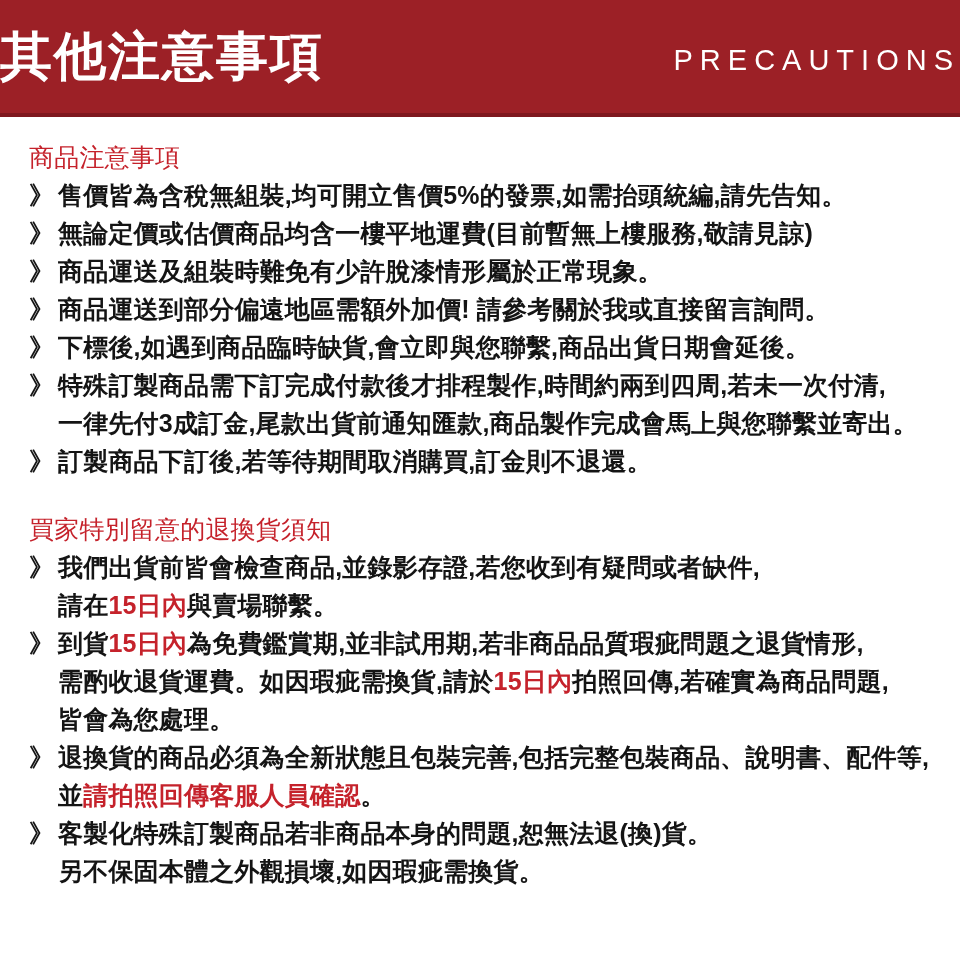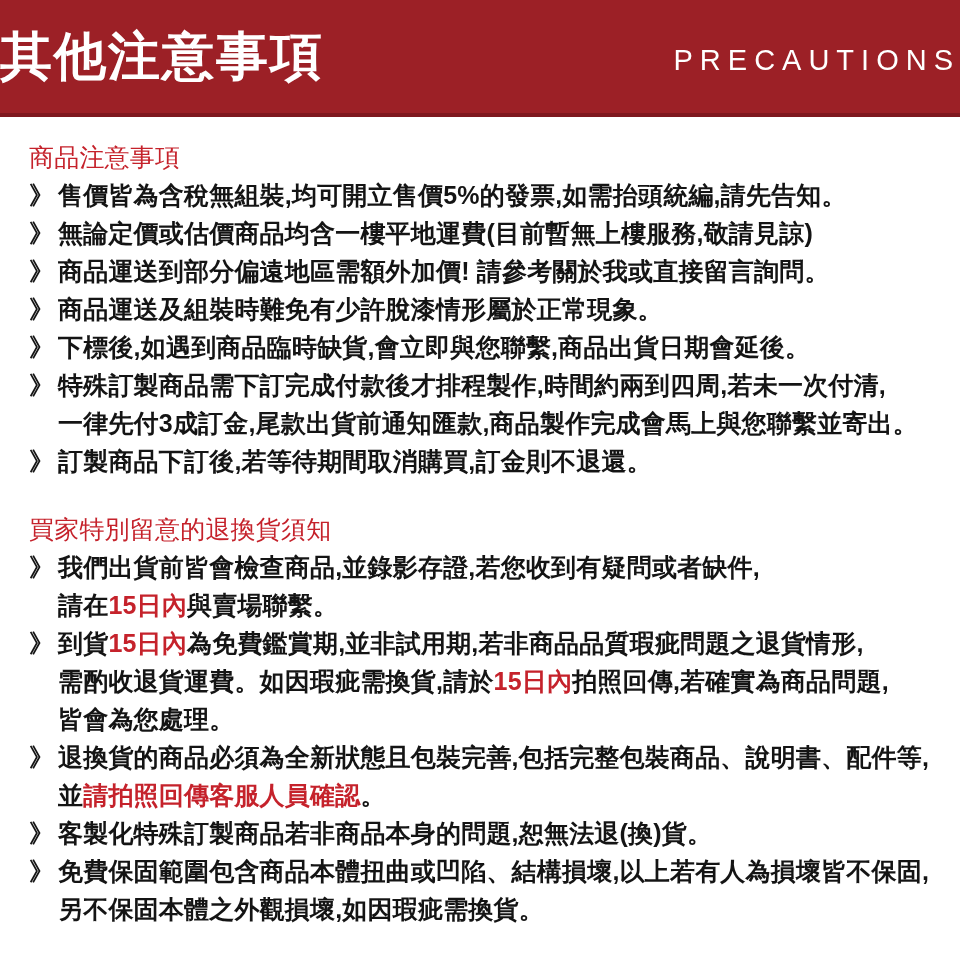--- a/index.html
+++ b/index.html
@@ -76,24 +76,24 @@
 <div class="content">
     <div class="section">
       <div class="section-heading">商品注意事項</div>
       <div class="item">
         <div class="line"><span class="marker">》</span><span class="">售價皆為含稅無組裝,均可開立售價5%的發票,如需抬頭統編,請先告知。</span></div>
       </div>
       <div class="item">
         <div class="line"><span class="marker">》</span><span class="">無論定價或估價商品均含一樓平地運費(目前暫無上樓服務,敬請見諒)</span></div>
       </div>
       <div class="item">
-        <div class="line"><span class="marker">》</span><span class="">商品運送到部分偏遠地區需額外加價! 請參考關於我或直接留言詢問。</span></div>
+        <div class="line"><span class="marker">》</span><span class="">商品運送及組裝時難免有少許脫漆情形屬於正常現象。</span></div>
       </div>
       <div class="item">
-        <div class="line"><span class="marker">》</span><span class="">商品運送及組裝時難免有少許脫漆情形屬於正常現象。</span></div>
+        <div class="line"><span class="marker">》</span><span class="">商品運送到部分偏遠地區需額外加價! 請參考關於我或直接留言詢問。</span></div>
       </div>
       <div class="item">
         <div class="line"><span class="marker">》</span><span class="">下標後,如遇到商品臨時缺貨,會立即與您聯繫,商品出貨日期會延後。</span></div>
       </div>
       <div class="item">
         <div class="line"><span class="marker">》</span><span class="">特殊訂製商品需下訂完成付款後才排程製作,時間約兩到四周,若未一次付清,</span></div>
         <div class="line cont"><span class="">一律先付3成訂金,尾款出貨前通知匯款,商品製作完成會馬上與您聯繫並寄出。</span></div>
       </div>
       <div class="item">
         <div class="line"><span class="marker">》</span><span class="">訂製商品下訂後,若等待期間取消購買,訂金則不退還。</span></div>
@@ -111,17 +111,16 @@
         <div class="line cont"><span class="">皆會為您處理。</span></div>
       </div>
       <div class="item">
         <div class="line"><span class="marker">》</span><span class="">退換貨的商品必須為全新狀態且包裝完善,包括完整包裝商品、說明書、配件等,</span></div>
         <div class="line cont"><span class="">並</span><span class="red">請拍照回傳客服人員確認</span><span class="">。</span></div>
       </div>
       <div class="item">
         <div class="line"><span class="marker">》</span><span class="">客製化特殊訂製商品若非商品本身的問題,恕無法退(換)貨。</span></div>
       </div>
       <div class="item">
-        <div class="line"><span class="marker">》</span><span class="">免費保固範圍包含商品本體扭曲或凹陷、結構損壞,以上若有人為損壞皆不保固,</span></div>
         <div class="line cont"><span class="">另不保固本體之外觀損壞,如因瑕疵需換貨。</span></div>
       </div>
     </div>
   </div>
 
 </body></html>

